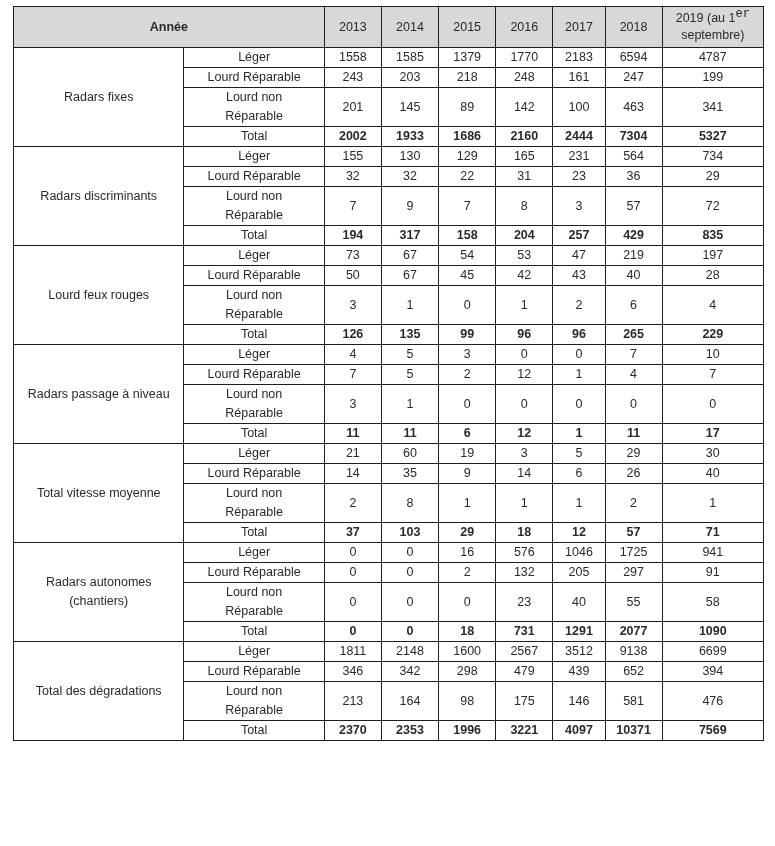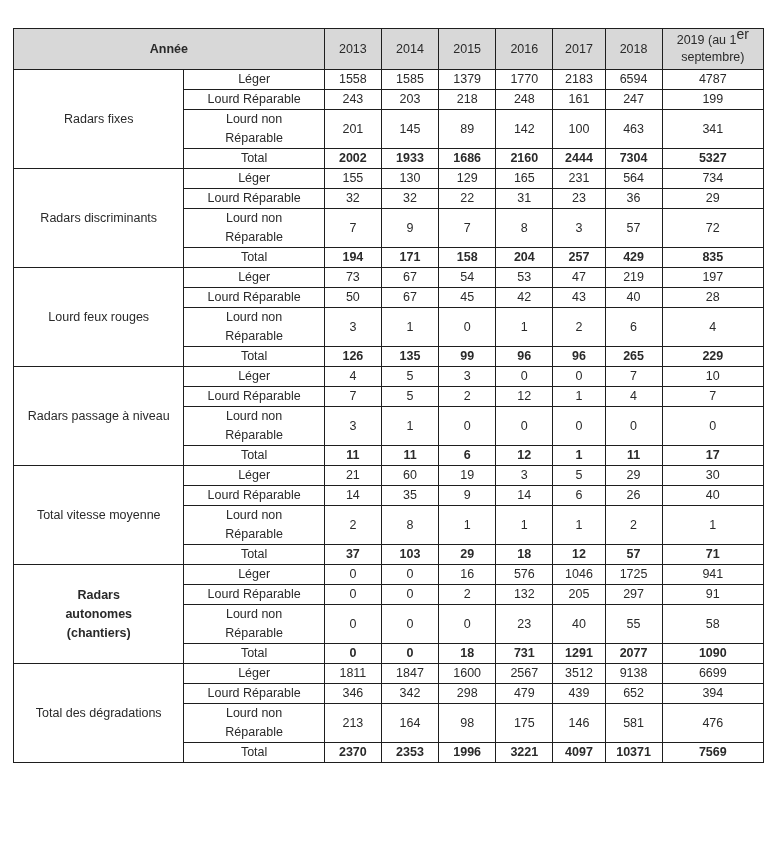--- a/index.html
+++ b/index.html
@@ -1,19 +1,19 @@
 <!DOCTYPE html>
 <html><head>
 <meta charset="utf-8">
 <style>
   html, body { margin: 0; padding: 0; background: #ffffff; }
   body { width: 775px; height: 846px; position: relative; overflow: hidden;
          font-family: "Liberation Sans", "DejaVu Sans", sans-serif; color: #2a2a2a; }
   table.radars {
-    position: absolute; left: 13px; top: 28px;
+    position: absolute; left: 13px; top: 6px;
     border-collapse: collapse; table-layout: fixed;
     width: 751px;
     font-size: 12.5px;
   }
   table.radars td, table.radars th {
     border: 1.5px solid #1e1e1e;
     text-align: center; vertical-align: middle;
     padding: 0 2px;
     line-height: 19px;
   }
@@ -26,21 +26,21 @@
   tr.r-total td { height: 18px; }
   td.total-val { font-weight: bold; }
   td.group-label { line-height: 19px; margin-top: 35px; }
   td.sub { line-height: 19px; }
   col.c-grp { width: 170px; }
   col.c-sub { width: 140px; }
   col.c-y { width: 57px; }
   col.c-y15 { width: 57px; }
   col.c-y17 { width: 52px; }
   col.c-last { width: 101px; }
-  sup { font-size: 14px; line-height: 0; }
+  sup { font-size: 12px; line-height: 0; font-family: Liberation Mono, monospace; }
 </style>
 </head>
 <body>
 
 <table class="radars">
   <colgroup>
     <col class="c-grp">
       <col class="c-sub">
     <col class="c-y">
       <col class="c-y">
@@ -134,21 +134,21 @@
         <td>9</td>
         <td>7</td>
         <td>8</td>
         <td>3</td>
         <td>57</td>
         <td>72</td>
       </tr>
       <tr class="r-total">
         <td class="sub">Total</td>
         <td class="total-val">194</td>
-        <td class="total-val">171</td>
+        <td class="total-val">317</td>
         <td class="total-val">158</td>
         <td class="total-val">204</td>
         <td class="total-val">257</td>
         <td class="total-val">429</td>
         <td class="total-val">835</td>
       </tr>
       <tr class="r-std">
         <td rowspan="4" class="group-label">Lourd feux rouges</td>
         <td class="sub">Léger</td>
         <td>73</td>
@@ -265,21 +265,21 @@
         <td class="sub">Total</td>
         <td class="total-val">37</td>
         <td class="total-val">103</td>
         <td class="total-val">29</td>
         <td class="total-val">18</td>
         <td class="total-val">12</td>
         <td class="total-val">57</td>
         <td class="total-val">71</td>
       </tr>
       <tr class="r-std">
-        <td rowspan="4" class="group-label" style="padding: 0px 30px; font-weight: bold;">Radars autonomes (chantiers)</td>
+        <td rowspan="4" class="group-label" style="padding: 0px 30px;">Radars autonomes (chantiers)</td>
         <td class="sub">Léger</td>
         <td>0</td>
         <td>0</td>
         <td>16</td>
         <td>576</td>
         <td>1046</td>
         <td>1725</td>
         <td>941</td>
       </tr>
       <tr class="r-std">
@@ -309,21 +309,21 @@
         <td class="total-val">18</td>
         <td class="total-val">731</td>
         <td class="total-val">1291</td>
         <td class="total-val">2077</td>
         <td class="total-val">1090</td>
       </tr>
       <tr class="r-std">
         <td rowspan="4" class="group-label">Total des dégradations</td>
         <td class="sub">Léger</td>
         <td>1811</td>
-        <td>1847</td>
+        <td>2148</td>
         <td>1600</td>
         <td>2567</td>
         <td>3512</td>
         <td>9138</td>
         <td>6699</td>
       </tr>
       <tr class="r-std">
         <td class="sub">Lourd Réparable</td>
         <td>346</td>
         <td>342</td>

